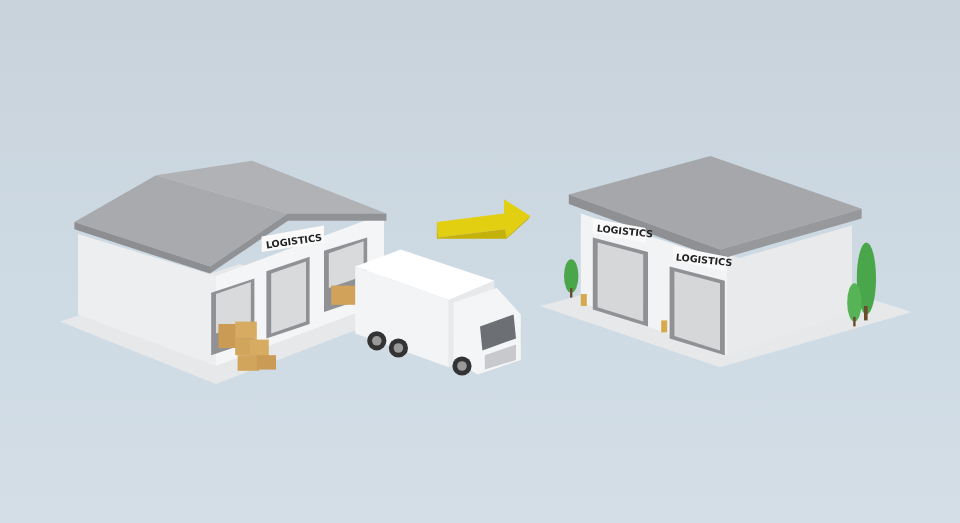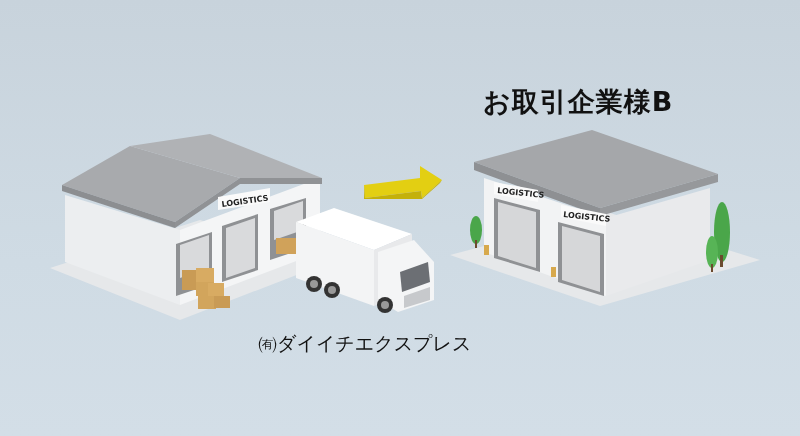--- a/index.html
+++ b/index.html
@@ -85,15 +85,13 @@
     <g>
       <ellipse cx="476" cy="230" rx="6" ry="14" fill="#4aa64a"></ellipse>
         <rect x="475" y="240" width="2" height="8" fill="#6b4a2e"></rect>
       <ellipse cx="722" cy="232" rx="8" ry="30" fill="#4aa64a"></ellipse>
         <rect x="720" y="255" width="3" height="12" fill="#6b4a2e"></rect>
       <ellipse cx="712" cy="252" rx="6" ry="16" fill="#57b456"></ellipse>
         <rect x="711" y="264" width="2" height="8" fill="#6b4a2e"></rect>
     </g>
   </svg>
 
-  <div class="title tB">お取引企業様B</div>
-  <div class="company">㈲ダイイチエクスプレス</div>
 </div>
 
 </body></html>

